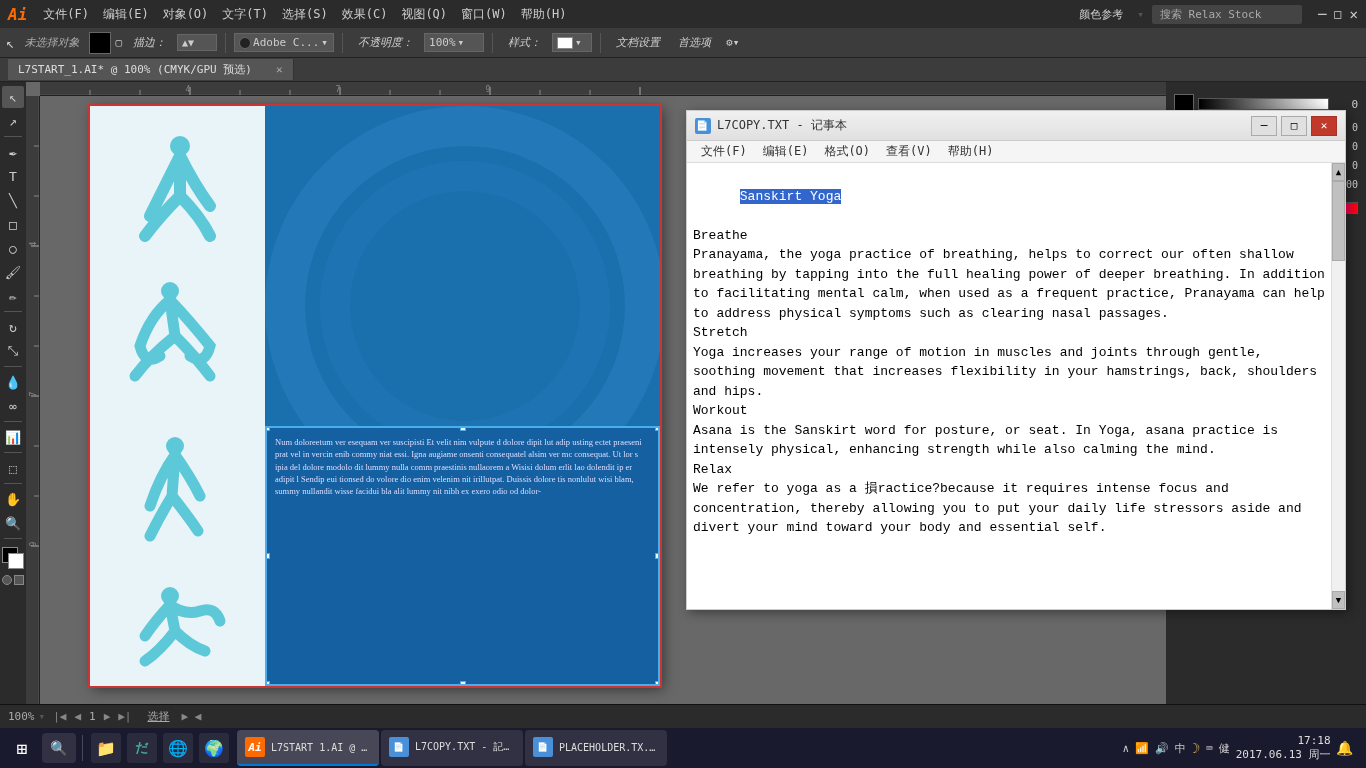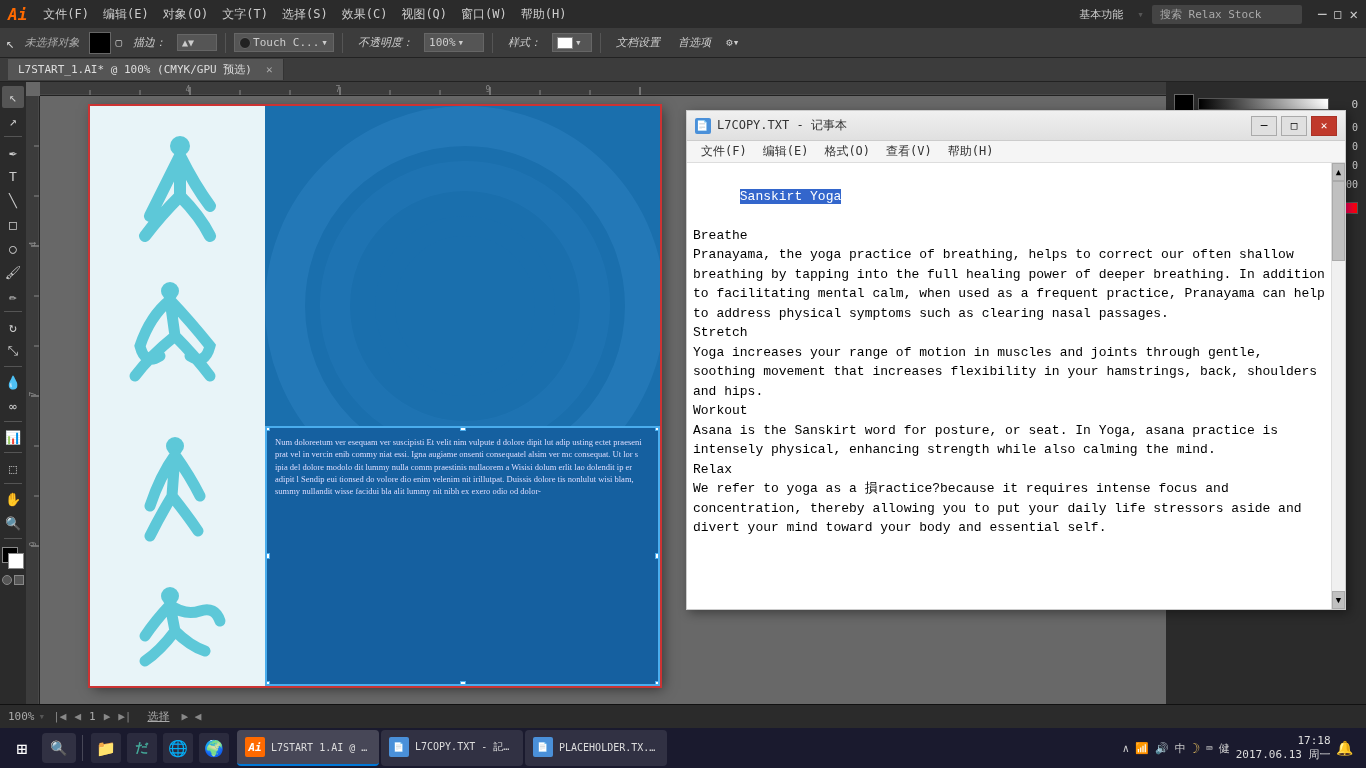--- a/index.html
+++ b/index.html
@@ -119,21 +119,21 @@
       display: flex;
       align-items: center;
       padding: 0 8px;
       border-bottom: 1px solid #222;
     }
     .canvas-tab-item {
       background: #555;
       color: #ddd;
       font-size: 11px;
       padding: 3px 10px;
-      display: flex; align-items: center; gap: 14px;
+      display: flex; align-items: center; gap: 24px;
       border-right: 1px solid #333;
     }
     .canvas-tab-item .close-btn { color: #aaa; cursor: pointer; font-size: 11px; }
 
     #ruler-top {
       height: 14px;
       background: #3c3c3c;
       border-bottom: 1px solid #222;
       position: relative;
     }
@@ -384,42 +384,42 @@
   <span class="menu-item">文件(F)</span>
   <span class="menu-item">编辑(E)</span>
   <span class="menu-item">对象(O)</span>
   <span class="menu-item">文字(T)</span>
   <span class="menu-item">选择(S)</span>
   <span class="menu-item">效果(C)</span>
   <span class="menu-item">视图(Q)</span>
   <span class="menu-item">窗口(W)</span>
   <span class="menu-item">帮助(H)</span>
   <div class="right-icons">
-    <span style="color:#ccc;font-size:11px;cursor:pointer;padding:2px 6px;">基本功能</span>
+    <span style="color:#ccc;font-size:11px;cursor:pointer;padding:2px 6px;">颜色参考</span>
     <span style="color:#555">▾</span>
     <span style="background:#444;padding:2px 8px;color:#aaa;font-size:11px;border-radius:2px;cursor:text;min-width:150px;">搜索 Relax Stock</span>
     <span style="color:#ccc;cursor:pointer;font-size:14px;margin-left:8px;">─</span>
     <span style="color:#ccc;cursor:pointer;font-size:12px;">□</span>
     <span style="color:#ccc;cursor:pointer;font-size:14px;">✕</span>
   </div>
 </div>
 
 <div id="toolbar">
   <span style="color:#ccc;font-size:14px;">↖</span>
   <span class="toolbar-item" style="color:#aaa;background:none;border:none;">未选择对象</span>
   <div class="toolbar-swatch" style="background:#000;"></div>
   <span style="color:#ccc;font-size:11px;">▢</span>
   <span class="toolbar-item">描边：</span>
   <div class="toolbar-dropdown" style="width:40px;">
     <span style="font-size:10px;">▲▼</span>
   </div>
   <div class="toolbar-divider"></div>
   <div class="toolbar-dropdown" style="min-width:100px;">
     <span style="width:12px;height:12px;border-radius:50%;background:#222;border:1px solid #666;display:inline-block;"></span>
-    <span>Touch C...</span>
+    <span>Adobe C...</span>
     <span>▾</span>
   </div>
   <div class="toolbar-divider"></div>
   <span class="toolbar-item">不透明度：</span>
   <div class="toolbar-dropdown" style="min-width:60px;">
     <span>100%</span>
     <span>▾</span>
   </div>
   <div class="toolbar-divider"></div>
   <span class="toolbar-item">样式：</span>

